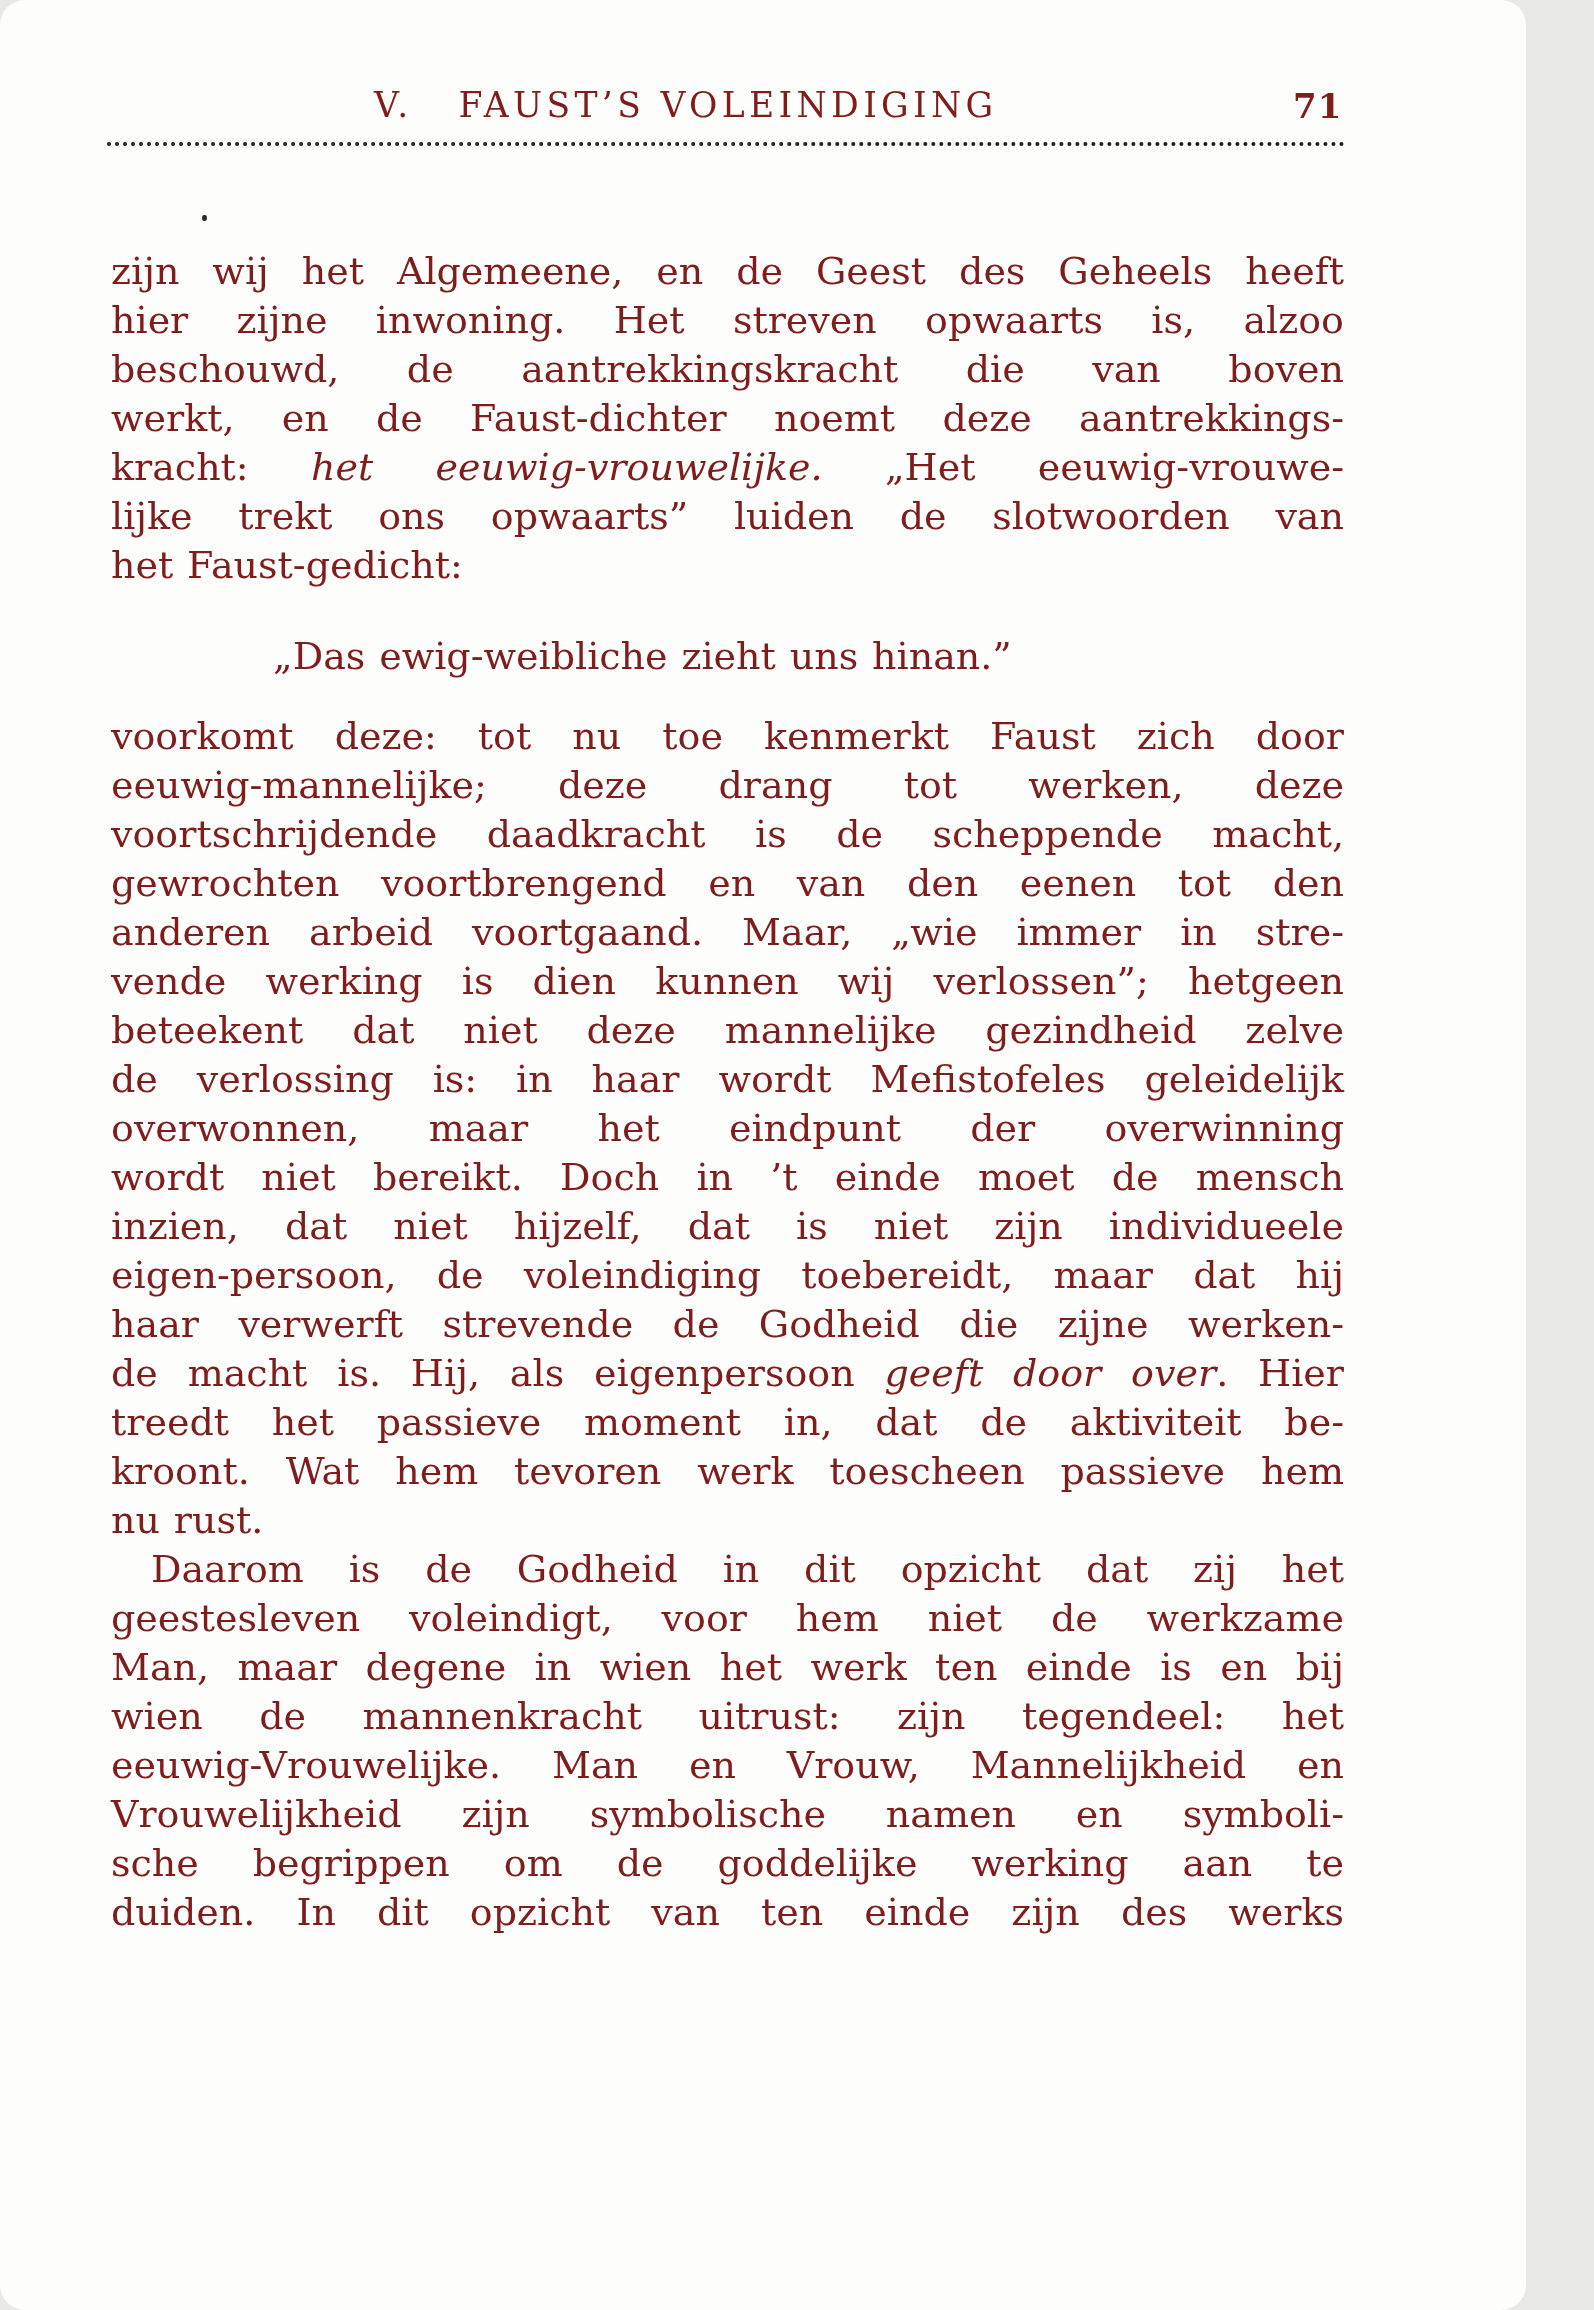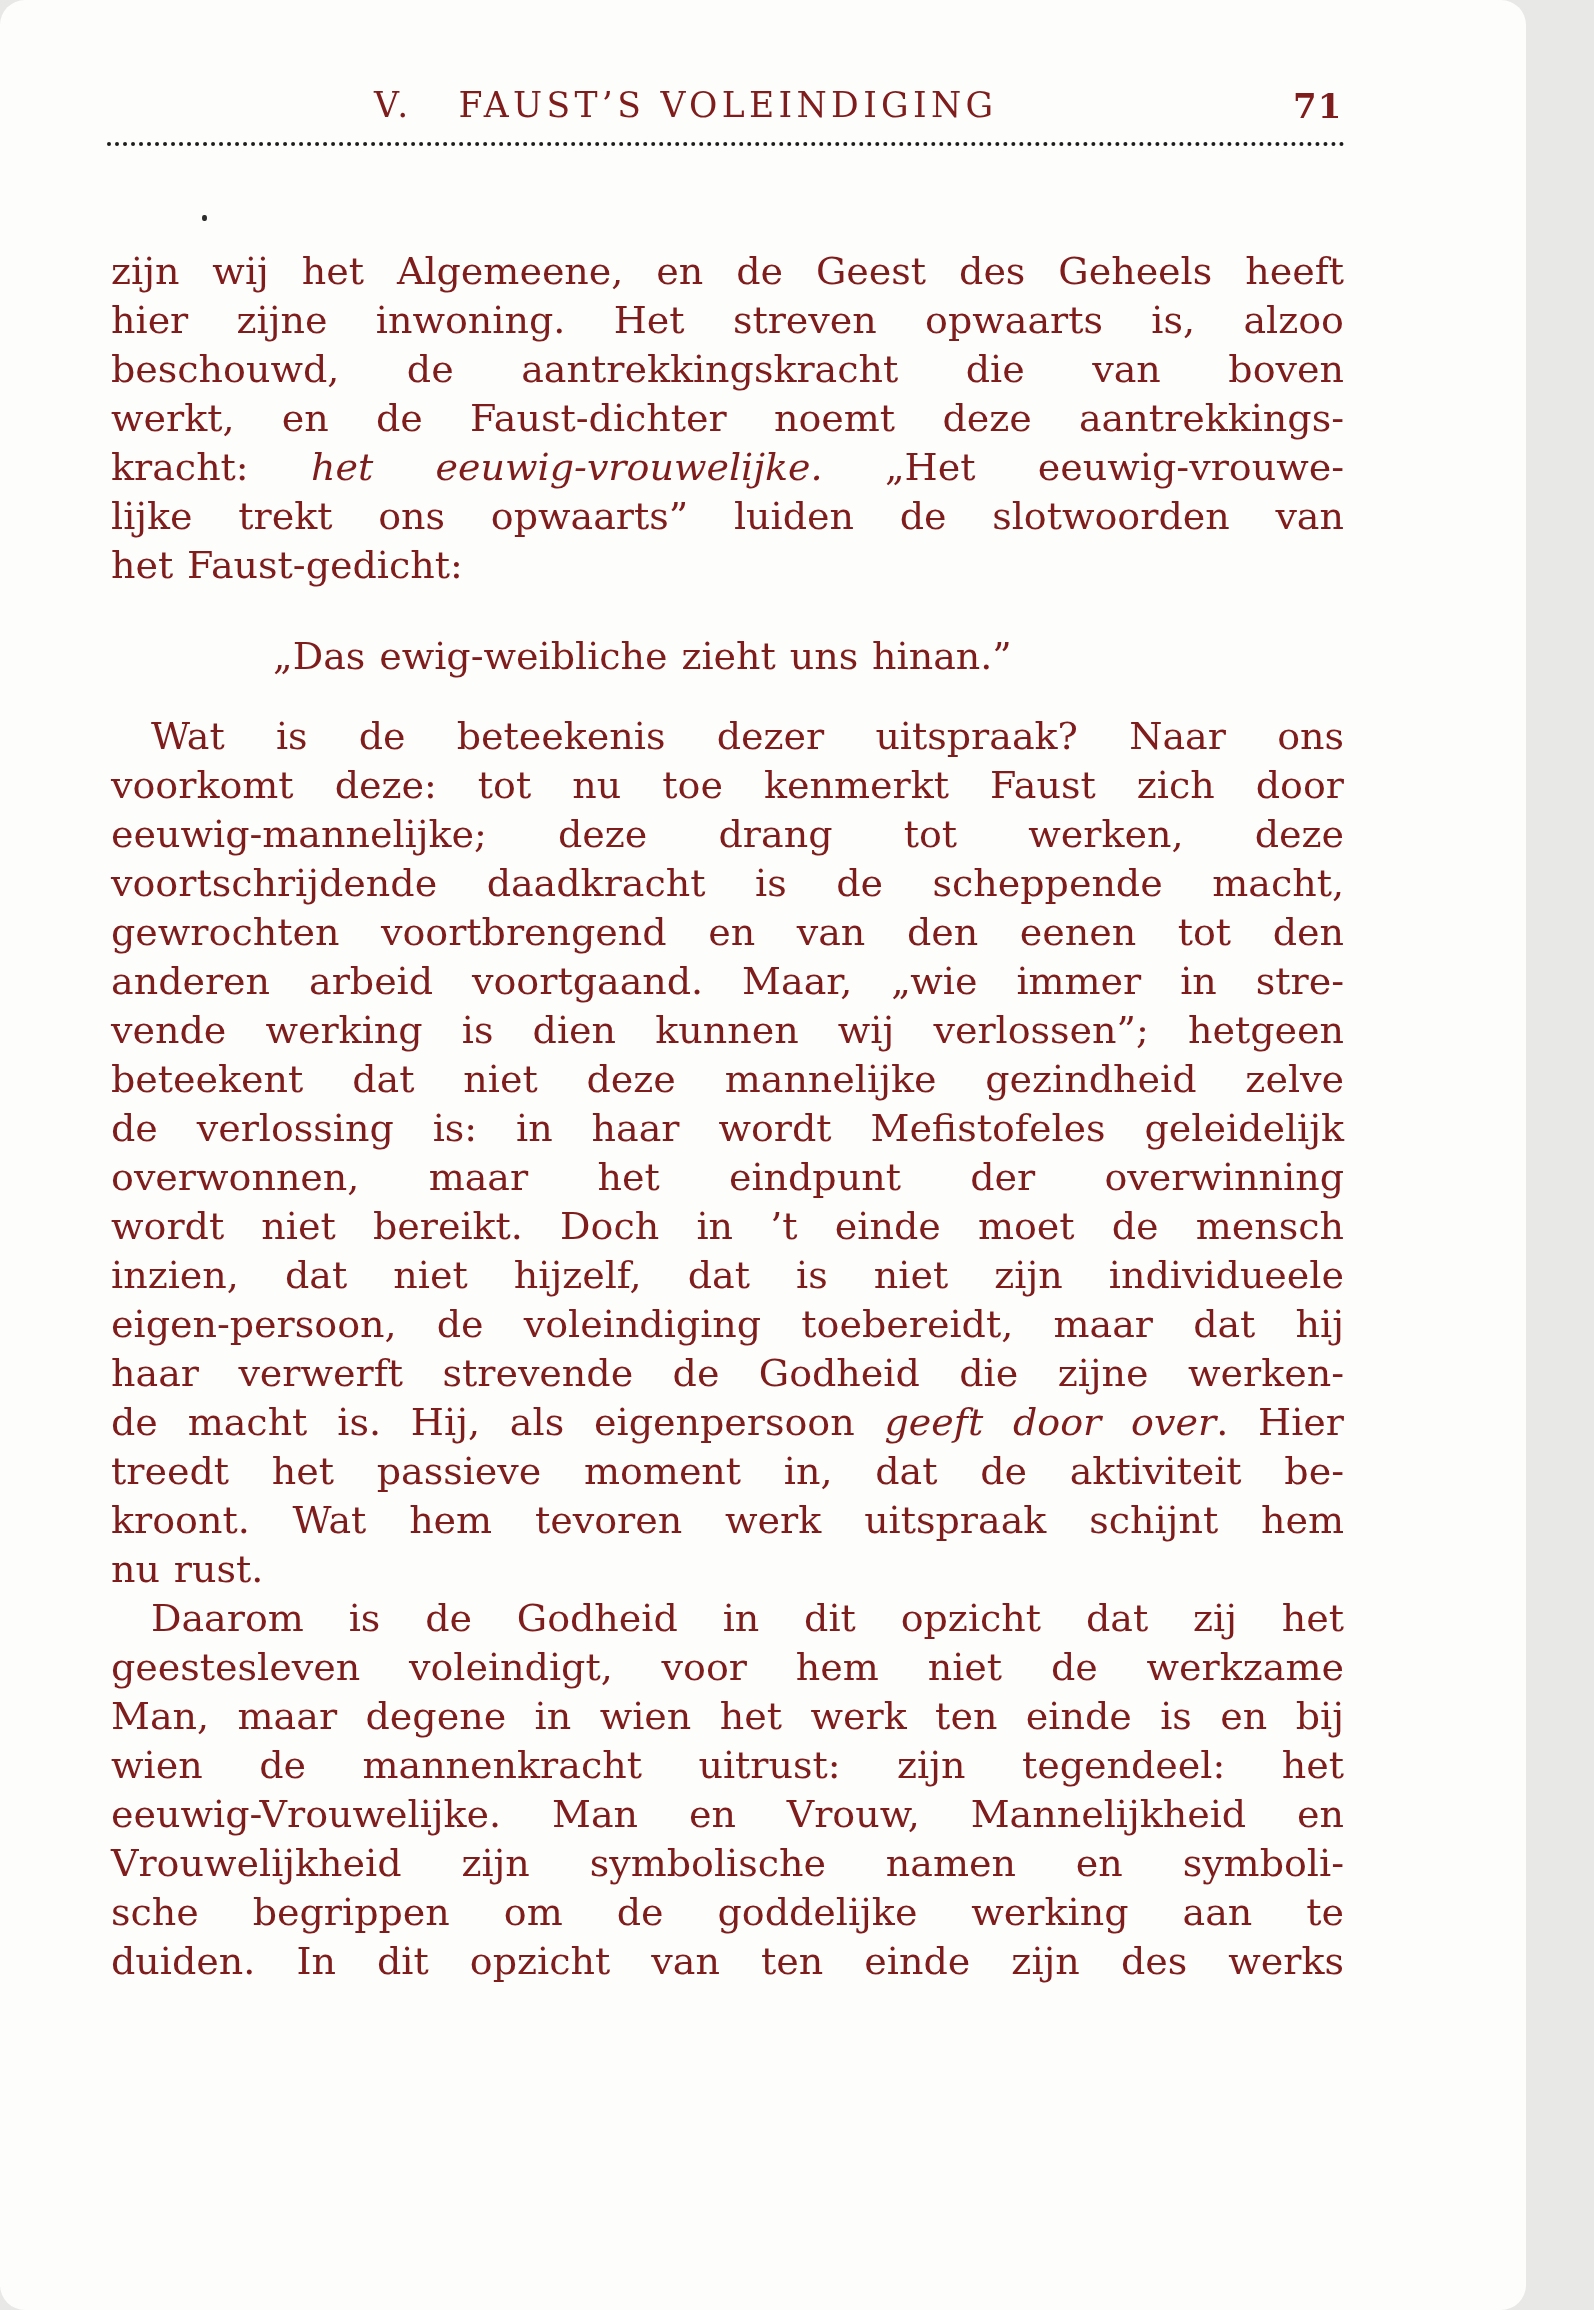--- a/index.html
+++ b/index.html
@@ -102,37 +102,36 @@
         <div class="line">beschouwd, de aantrekkingskracht die van boven</div>
         <div class="line">werkt, en de Faust-dichter noemt deze aantrekkings-</div>
         <div class="line">kracht: <i>het eeuwig-vrouwelijke.</i> „Het eeuwig-vrouwe-</div>
         <div class="line">lijke trekt ons opwaarts” luiden de slotwoorden van</div>
         <div class="line no-stretch">het Faust-gedicht:</div>
       </div>
       <div class="para quote">
         <div class="line no-stretch">„Das ewig-weibliche zieht uns hinan.”</div>
       </div>
       <div class="para body">
-        <div class="line indent">Wat is de beteekenis dezer uitspraak? Naar ons</div>
         <div class="line">voorkomt deze: tot nu toe kenmerkt Faust zich door</div>
         <div class="line">eeuwig-mannelijke; deze drang tot werken, deze</div>
         <div class="line">voortschrijdende daadkracht is de scheppende macht,</div>
         <div class="line">gewrochten voortbrengend en van den eenen tot den</div>
         <div class="line">anderen arbeid voortgaand. Maar, „wie immer in stre-</div>
         <div class="line">vende werking is dien kunnen wij verlossen”; hetgeen</div>
         <div class="line">beteekent dat niet deze mannelijke gezindheid zelve</div>
         <div class="line">de verlossing is: in haar wordt Mefistofeles geleidelijk</div>
         <div class="line">overwonnen, maar het eindpunt der overwinning</div>
         <div class="line">wordt niet bereikt. Doch in ’t einde moet de mensch</div>
         <div class="line">inzien, dat niet hijzelf, dat is niet zijn individueele</div>
         <div class="line">eigen-persoon, de voleindiging toebereidt, maar dat hij</div>
         <div class="line">haar verwerft strevende de Godheid die zijne werken-</div>
         <div class="line">de macht is. Hij, als eigenpersoon <i>geeft door over</i>. Hier</div>
         <div class="line">treedt het passieve moment in, dat de aktiviteit be-</div>
-        <div class="line">kroont. Wat hem tevoren werk uitspraak schijnt hem</div>
+        <div class="line">kroont. Wat hem tevoren werk toescheen passieve hem</div>
         <div class="line no-stretch">nu rust.</div>
       </div>
       <div class="para body">
         <div class="line indent">Daarom is de Godheid in dit opzicht dat zij het</div>
         <div class="line">geestesleven voleindigt, voor hem niet de werkzame</div>
         <div class="line">Man, maar degene in wien het werk ten einde is en bij</div>
         <div class="line">wien de mannenkracht uitrust: zijn tegendeel: het</div>
         <div class="line">eeuwig-Vrouwelijke. Man en Vrouw, Mannelijkheid en</div>
         <div class="line">Vrouwelijkheid zijn symbolische namen en symboli-</div>
         <div class="line">sche begrippen om de goddelijke werking aan te</div>

